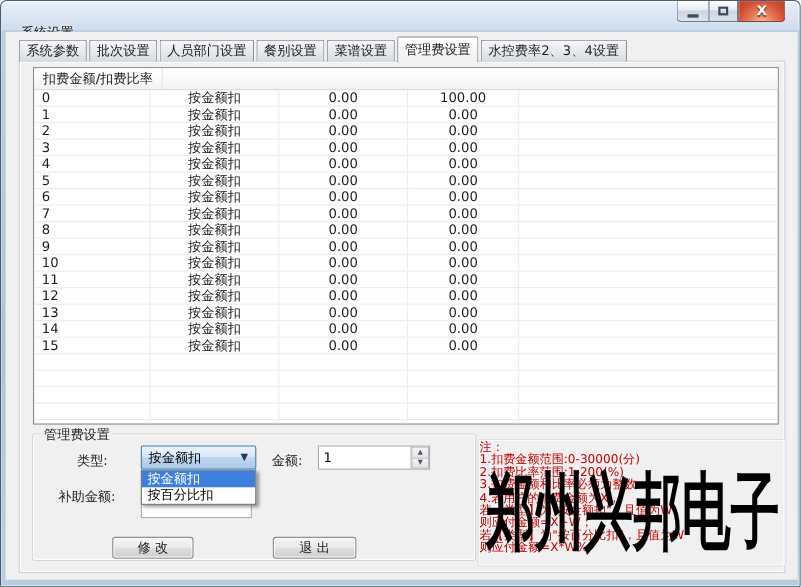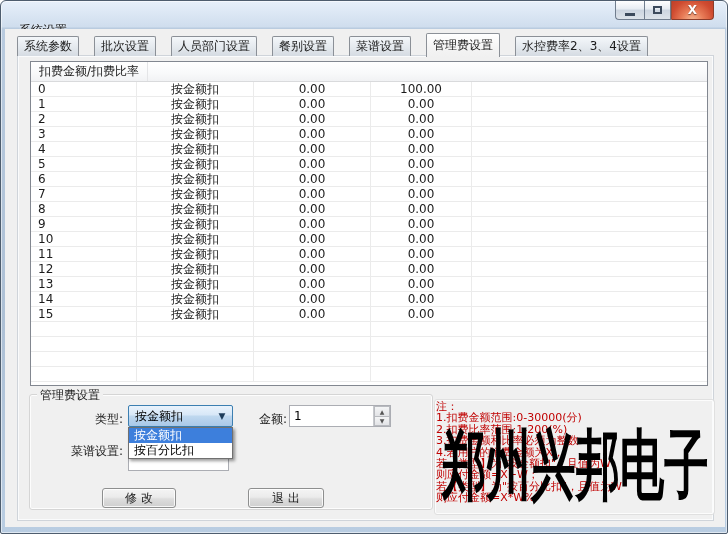--- a/index.html
+++ b/index.html
@@ -31,21 +31,21 @@
   }
   .glyph-min { width:10px; height:3px; background:#3c4a5c; margin-top:8px; }
   .glyph-max { width:9px; height:8px; border:2px solid #3c4a5c; background:transparent; }
 
   
   .client { position:absolute; left:4px; top:28px; width:720px; height:498px; background:#f0f0f0; }
 
   
   .tab-strip { position:absolute; left:12px; top:4px; display:flex; align-items:flex-end; z-index:3; }
   .tab {
-    height:20px; padding:0 6px; margin-right:15px; display:flex; align-items:center;
+    height:20px; padding:0 6px; margin-right:2px; display:flex; align-items:center;
     border:1px solid #8b9097; border-bottom:none; border-radius:2px 2px 0 0;
     background:linear-gradient(180deg,#f4f7fa 0%,#e4e9ee 55%,#d5dbe2 100%);
     color:#1b1b1b; white-space:nowrap; cursor:default;
   }
   .tab.active {
     height:24px; margin-bottom:-1px; position:relative; z-index:4;
     background:linear-gradient(180deg,#ffffff 0%,#f4f4f4 60%,#f0f0f0 100%);
   }
 
   
@@ -73,21 +73,21 @@
     position:absolute; left:24px; top:365px; width:404px; height:116px;
     border:1px solid #d5d5d5; border-radius:3px; box-shadow:inset 0 0 0 1px #fdfdfd;
   }
   .groupbox-legend { position:absolute; left:7px; top:-8px; background:#f0f0f0; padding:0 3px; color:#1b1b1b; }
   .notebox {
     position:absolute; left:429px; top:370px; width:281px; height:116px;
     border:1px solid #e0e0e0; border-radius:3px; box-shadow:inset 0 0 0 1px #fcfcfc;
   }
 
   
-  .form-label { position:absolute; color:#1b1b1b; text-align:right; white-space:nowrap; }
+  .form-label { position:absolute; color:#1b1b1b; text-align:center; white-space:nowrap; }
   .lbl-type    { left:40px;  top:382px; width:78px; }
   .lbl-amount  { left:230px; top:382px; width:52px; }
   .lbl-subsidy { left:30px;  top:414px; width:88px; }
 
   .combobox {
     position:absolute; left:123px; top:376px; width:105px; height:22px;
     border:1px solid #3c7fb1; border-radius:2px;
     background:linear-gradient(180deg,#eaf3fc 0%,#d7e7f7 45%,#bfd8ef 50%,#a9c8e8 100%);
     display:flex; align-items:center; cursor:default;
   }
@@ -329,21 +329,21 @@
 
     <span class="form-label lbl-amount">金额:</span>
     <div class="spinner">
       <span class="spin-value">1</span>
       <span class="spin-buttons">
         <span class="spin-btn up">▲</span>
         <span class="spin-btn down">▼</span>
       </span>
     </div>
 
-    <span class="form-label lbl-subsidy">菜谱设置:</span>
+    <span class="form-label lbl-subsidy">补助金额:</span>
     <div class="textinput"></div>
 
     <div class="push-button btn-modify">修 改</div>
     <div class="push-button btn-exit">退 出</div>
 
     <div class="note-text" id="note-text" style="color: rgb(192, 0, 0);">
         <div class="note-line">注：</div>
         <div class="note-line">1.扣费金额范围:0-30000(分)</div>
         <div class="note-line">2.扣费比率范围:1-200(%)</div>
         <div class="note-line">3.扣费金额和比率必须为整数</div>

